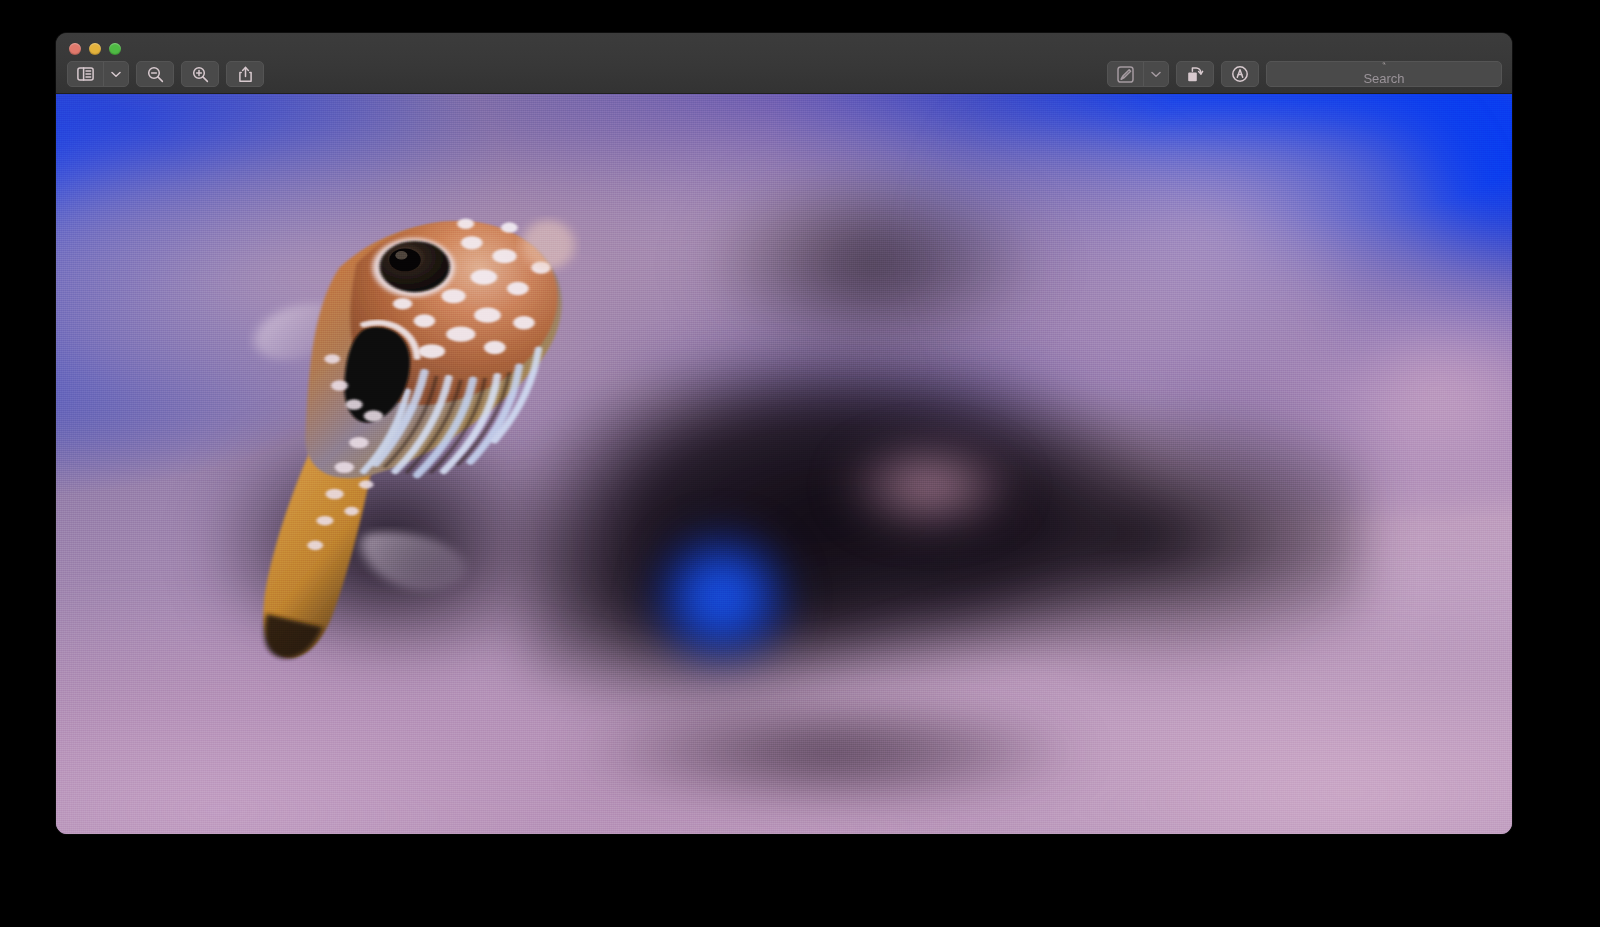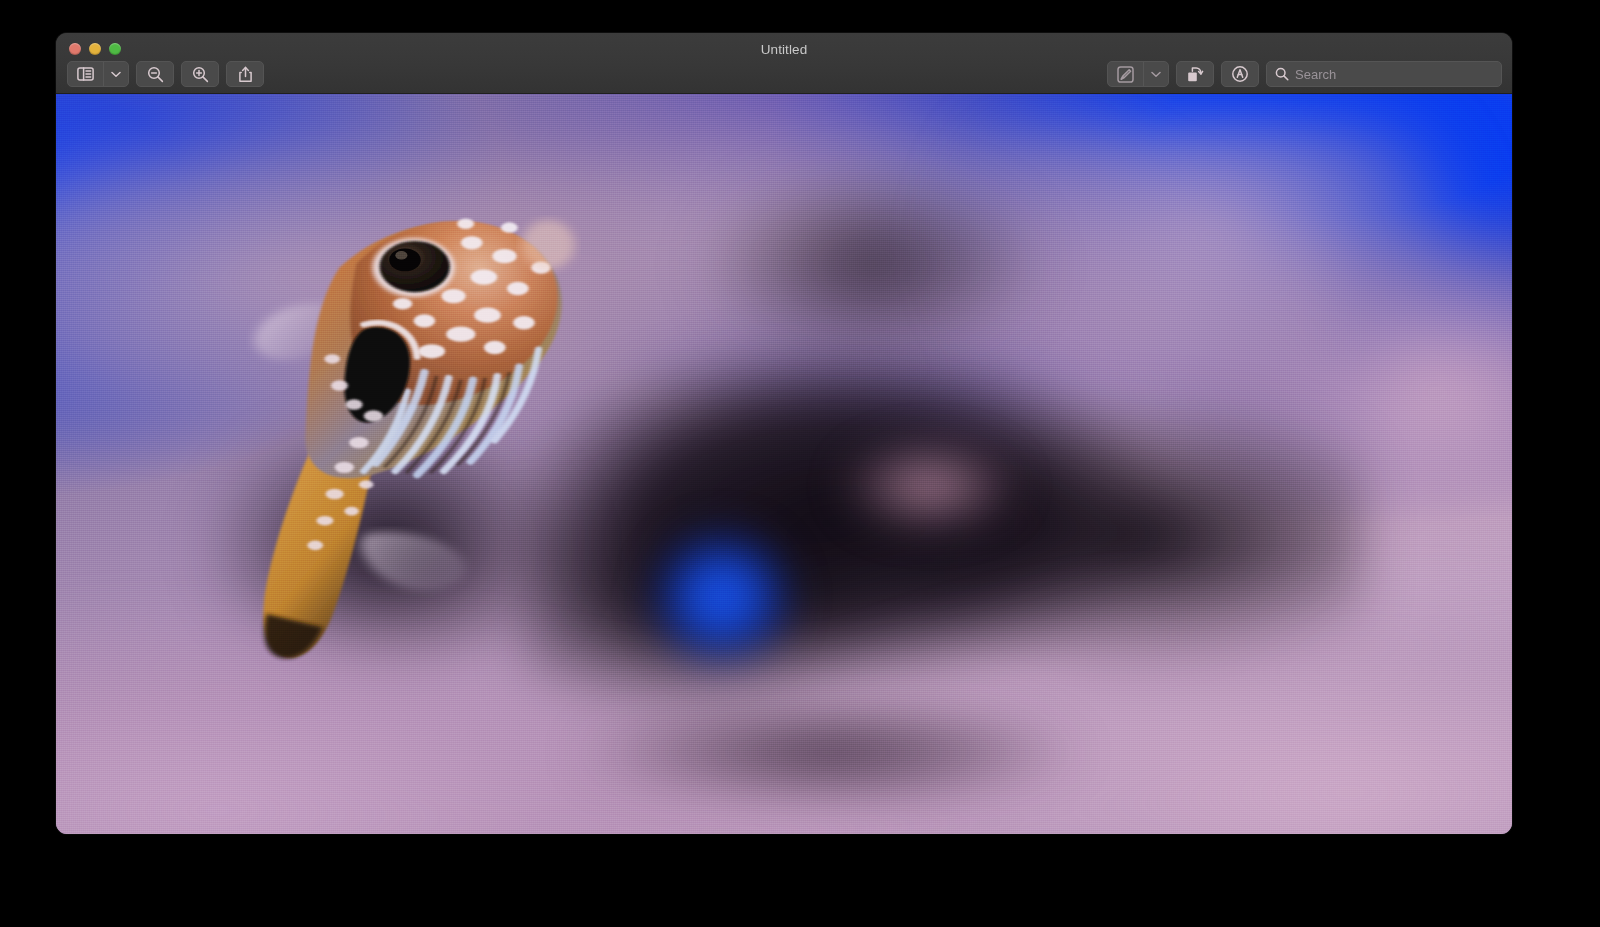--- a/index.html
+++ b/index.html
@@ -63,21 +63,21 @@
   svg { display:block; }
   .ic { stroke:#d7c9ce; fill:none; stroke-width:1.5; stroke-linecap:round; stroke-linejoin:round; }
   .ic-f { fill:#d7c9ce; stroke:none; }
   .ic-dim { stroke:#a49aa0; }
 
   
   #search {
     height:26px; width:236px;
     background:#4a4a4a; border:1px solid #555;
     border-radius:5px;
-    display:flex; align-items:center; gap:6px; padding:0 8px;
+    display:flex; align-items:center; gap:6px; padding:0 8px;flex-direction:column;
   }
   #search-text { color:#9a9399; font-size:13px; }
 
   
   #content { position:relative; width:100%; height:740px; overflow:hidden; background:#1a1324; }
 
   
   #base {
     position:absolute; inset:0;
     background:
@@ -167,21 +167,20 @@
   <div id="window">
 
     <div id="toolbar">
 
       <div id="traffic">
         <div class="light l-close"></div>
         <div class="light l-min"></div>
         <div class="light l-max"></div>
       </div>
 
-      <div id="title">Untitled</div>
 
       <div class="tb-row" id="tb-left">
 
         <div class="tb-seg">
           <div>
             <svg width="17" height="14" viewBox="0 0 17 14">
               <rect class="ic" x="0.9" y="0.9" width="15.2" height="12.2" rx="2"></rect>
               <line class="ic" x1="6.6" y1="0.9" x2="6.6" y2="13.1"></line>
               <line class="ic" x1="9" y1="4" x2="13.6" y2="4"></line>
               <line class="ic" x1="9" y1="7" x2="13.6" y2="7"></line>

